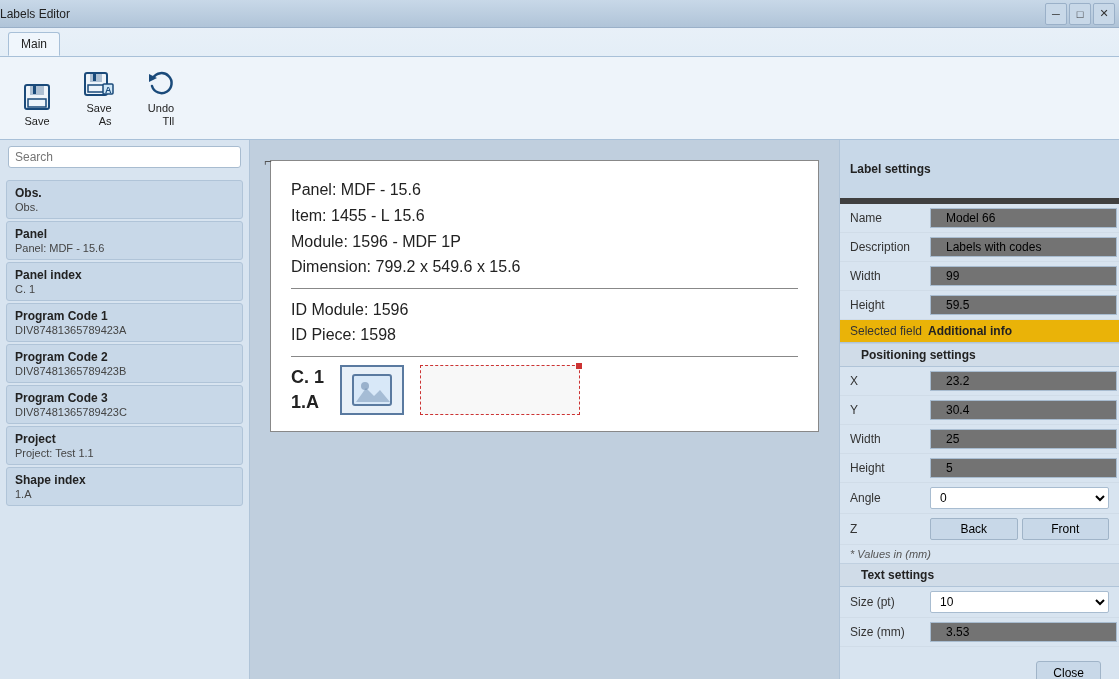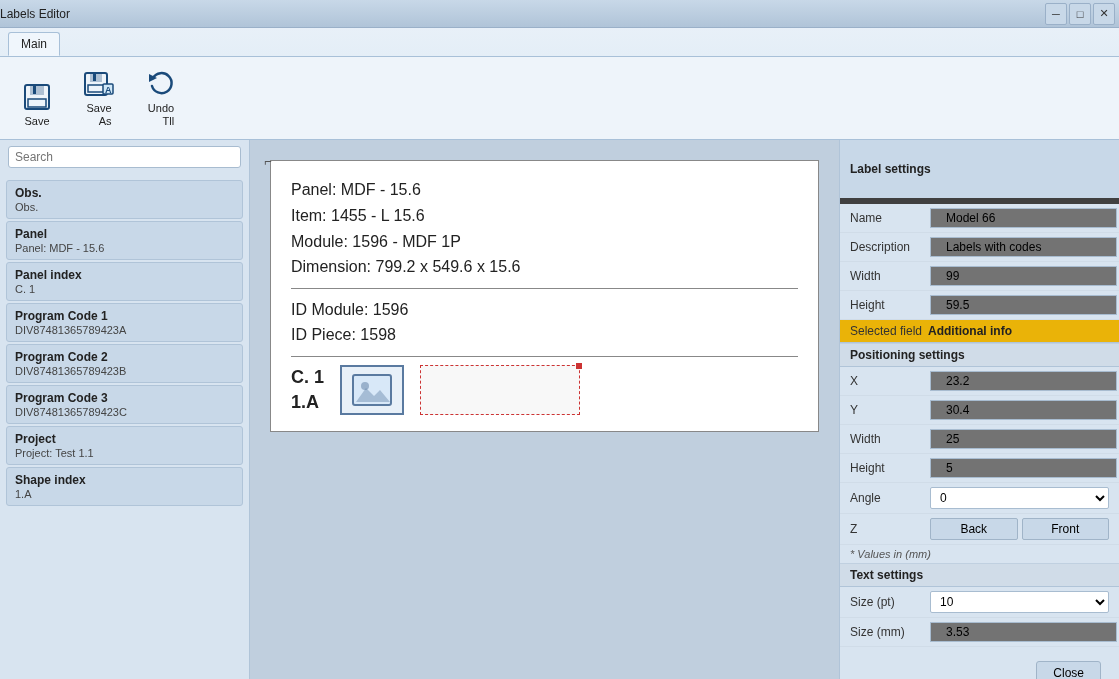--- a/index.html
+++ b/index.html
@@ -255,21 +255,21 @@
       color: #333;
       margin-right: 6px;
     }
     .selected-field-value {
       font-size: 12px;
       font-weight: bold;
       color: #222;
     }
     .right-sub-header {
       background: #d0dce8;
-      padding: 4px 10px;
+      padding: 4px 21px;
       font-size: 12px;
       font-weight: bold;
       color: #222;
       border-bottom: 1px solid #b0c4d8;
       border-top: 1px solid #c0d0e0;
     }
     .z-buttons {
       display: flex;
       gap: 4px;
       flex: 1;

